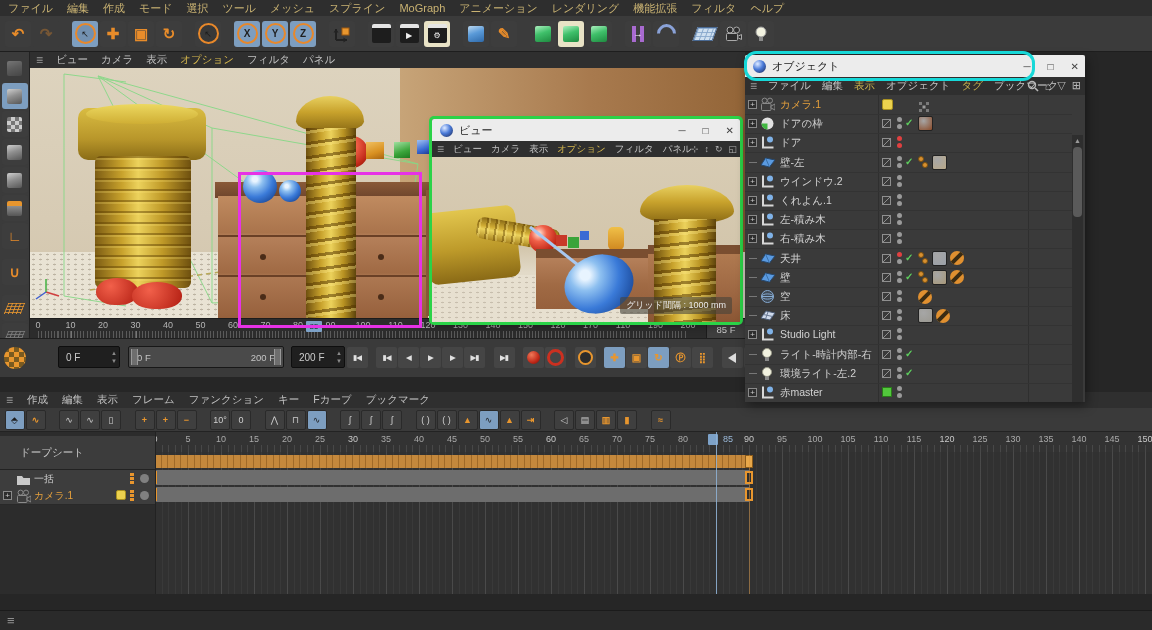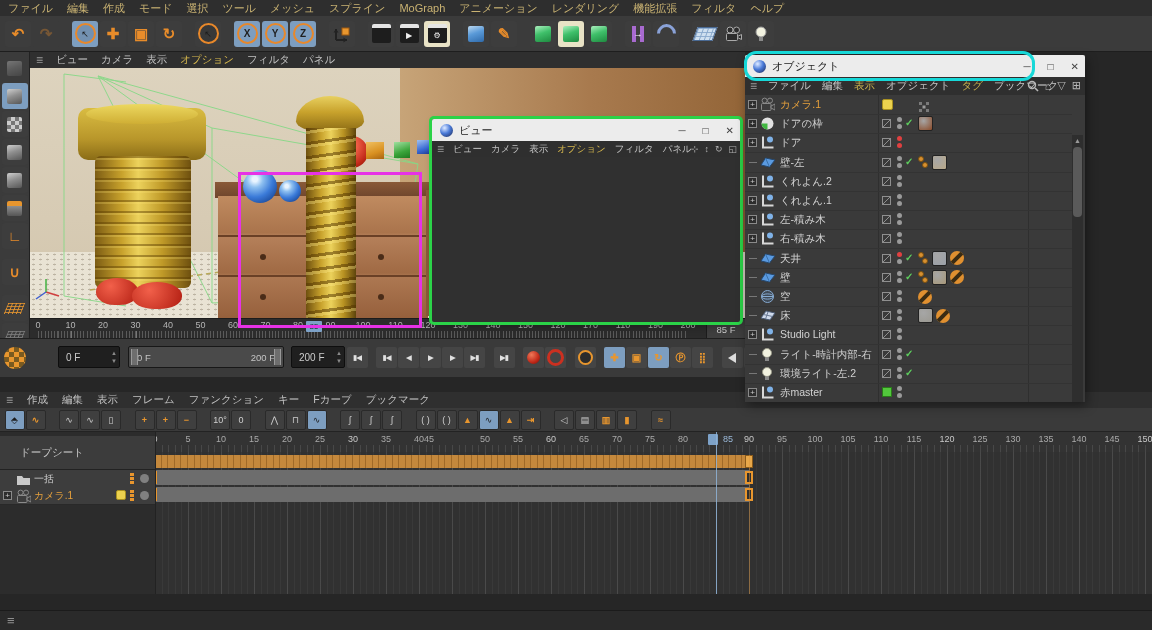--- a/index.html
+++ b/index.html
@@ -502,21 +502,21 @@
     <div id="tl-numbers">
         <span class="tlnum" style="left: 155px; color: rgb(200, 200, 200);">0</span>
         <span class="tlnum" style="left: 188px;">5</span>
         <span class="tlnum" style="left: 221px;">10</span>
         <span class="tlnum" style="left: 254px;">15</span>
         <span class="tlnum" style="left: 287px;">20</span>
         <span class="tlnum" style="left: 320px;">25</span>
         <span class="tlnum" style="left: 353px; color: rgb(200, 200, 200);">30</span>
         <span class="tlnum" style="left: 386px;">35</span>
         <span class="tlnum" style="left: 419px;">40</span>
-        <span class="tlnum" style="left: 429px; text-align: center;">45</span>
+        <span class="tlnum" style="left: 452px; text-align: center;">45</span>
         <span class="tlnum" style="left: 485px;">50</span>
         <span class="tlnum" style="left: 518px;">55</span>
         <span class="tlnum" style="left: 551px; color: rgb(200, 200, 200);">60</span>
         <span class="tlnum" style="left: 584px;">65</span>
         <span class="tlnum" style="left: 617px;">70</span>
         <span class="tlnum" style="left: 650px;">75</span>
         <span class="tlnum" style="left: 683px;">80</span>
         <span class="tlnum" style="left: 749px; color: rgb(200, 200, 200);">90</span>
         <span class="tlnum" style="left: 782px;">95</span>
         <span class="tlnum" style="left: 815px;">100</span>
@@ -595,20 +595,39 @@
         <span class="vmi hl" style="font-size: 9.5px;">オプション</span>
         <span class="vmi" style="font-size: 9.5px;">フィルタ</span>
         <span class="vmi" style="font-size: 9.5px;">パネル</span>
       </div>
     <div class="viewicons" style="top:25px;right:3px;" id="fv-navicons">
         <span style="font-size: 9px;">⊹</span>
         <span style="font-size: 9px;">↕</span>
         <span style="font-size: 9px;">↻</span>
         <span style="font-size: 9px;">◱</span>
       </div>
+    <div id="fv-scene">
+      <div class="sc" style="left:0;top:118px;width:308px;height:47px;background:#e7e0d0;background-image:radial-gradient(rgba(150,140,120,.4) 1px,transparent 1.5px);background-size:7px 5px;"></div>
+      <div class="sc" style="left:-6px;top:52px;width:92px;height:72px;border-radius:10px;transform:rotate(-6deg);background:linear-gradient(180deg,#e2c64e,#bd9a2a 55%,#8a6a16);"></div>
+      <div class="sc" style="left:44px;top:66px;width:84px;height:22px;border-radius:8px;transform:rotate(10deg);background:repeating-linear-gradient(90deg,rgba(90,60,0,.4) 0 2px,rgba(255,235,140,.3) 2px 4px,transparent 4px 9px),linear-gradient(180deg,#8a6a16,#d0ac34 40%,#ecd25c 55%,#a88420);"></div>
+      <div class="sc" style="left:97px;top:68px;width:28px;height:28px;border-radius:50%;background:radial-gradient(circle at 35% 30%,#ffd0c0 0 6%,#f06048 30%,#c02818 70%,#7a1408);"></div>
+      <div class="sc" style="left:124px;top:78px;width:11px;height:11px;background:#c83828;"></div>
+      <div class="sc" style="left:136px;top:80px;width:11px;height:11px;background:#3aa43a;"></div>
+      <div class="sc" style="left:148px;top:74px;width:9px;height:9px;background:#3a6ad4;"></div>
+      <div class="sc" style="left:176px;top:70px;width:16px;height:23px;border-radius:5px;background:linear-gradient(180deg,#f0c048,#d08820);"></div>
+      <div class="sc" style="left:104px;top:92px;width:114px;height:60px;background:linear-gradient(180deg,#7a4e30 0 9px,#b5805a 9px,#a06a44 60%,#96603c);"></div>
+      <div class="sc" style="left:216px;top:88px;width:92px;height:77px;background:linear-gradient(180deg,#7a4e30 0 9px,#b07a50 9px,#9a6440 70%,#8a5634);"></div>
+      <svg class="sc" style="left:0;top:0;" width="308" height="165">
+          <line x1="146" y1="108" x2="98" y2="70" stroke="#a8c8f0" stroke-width="3"></line>
+        </svg>
+      <div class="sc" style="left:132px;top:98px;width:70px;height:58px;border-radius:50%;transform:rotate(-18deg);background:radial-gradient(circle at 35% 28%,#e8f4ff 0 8%,#8ec0f0 25%,#3a7ad8 55%,#1a4898 85%);"></div>
+      <div class="sc" style="left:208px;top:28px;width:94px;height:38px;border-radius:50% 50% 40% 40% / 70% 70% 30% 30%;background:linear-gradient(180deg,#e8d060,#c8a22c 45%,#8a6a14);"></div>
+      <div class="sc" style="left:222px;top:62px;width:62px;height:103px;background:repeating-linear-gradient(174deg,rgba(80,50,0,.5) 0 3px,rgba(255,235,140,.35) 3px 6px,transparent 6px 13px),linear-gradient(90deg,#6e500f,#c8a22c 30%,#ecd25c 50%,#b89222 75%,#5e440c);"></div>
+      <div id="fv-gridlabel">グリッド間隔 : 1000 mm</div>
+    </div>
   </div>
 
   <div id="object-window" class="abs">
     <div class="wtitle">
       <span class="wappic"></span>
       <span class="wtext">オブジェクト</span>
     </div>
     <div class="wctrls" id="ow-ctrls">
         <span>─</span>
         <span>□</span>
@@ -707,21 +726,21 @@
             </span>
             <span class="mat" style="background: radial-gradient(circle at 35% 30%, rgba(255, 255, 255, 0.55), rgb(185, 168, 136));"></span>
           </span>
         </div>
         <div class="orow" style="top: 76.8px;">
           <span class="exp">+</span>
           <span class="oicon"><svg width="15" height="15">
               <path d="M3,1.5 V12.5 H13.5" stroke="#d8d8d8" stroke-width="2" fill="none"></path>
               <circle cx="10" cy="4.5" r="3" fill="#7fb2e8"></circle>
             </svg></span>
-          <span class="oname">くれよん.2</span>
+          <span class="oname">ウインドウ.2</span>
           <span class="editsq"></span>
           <span class="vdot t gray"></span>
           <span class="vdot b gray"></span>
           <span class="tagzone"></span>
         </div>
         <div class="orow" style="top: 96px;">
           <span class="exp">+</span>
           <span class="oicon"><svg width="15" height="15">
               <path d="M3,1.5 V12.5 H13.5" stroke="#d8d8d8" stroke-width="2" fill="none"></path>
               <circle cx="10" cy="4.5" r="3" fill="#7fb2e8"></circle>

